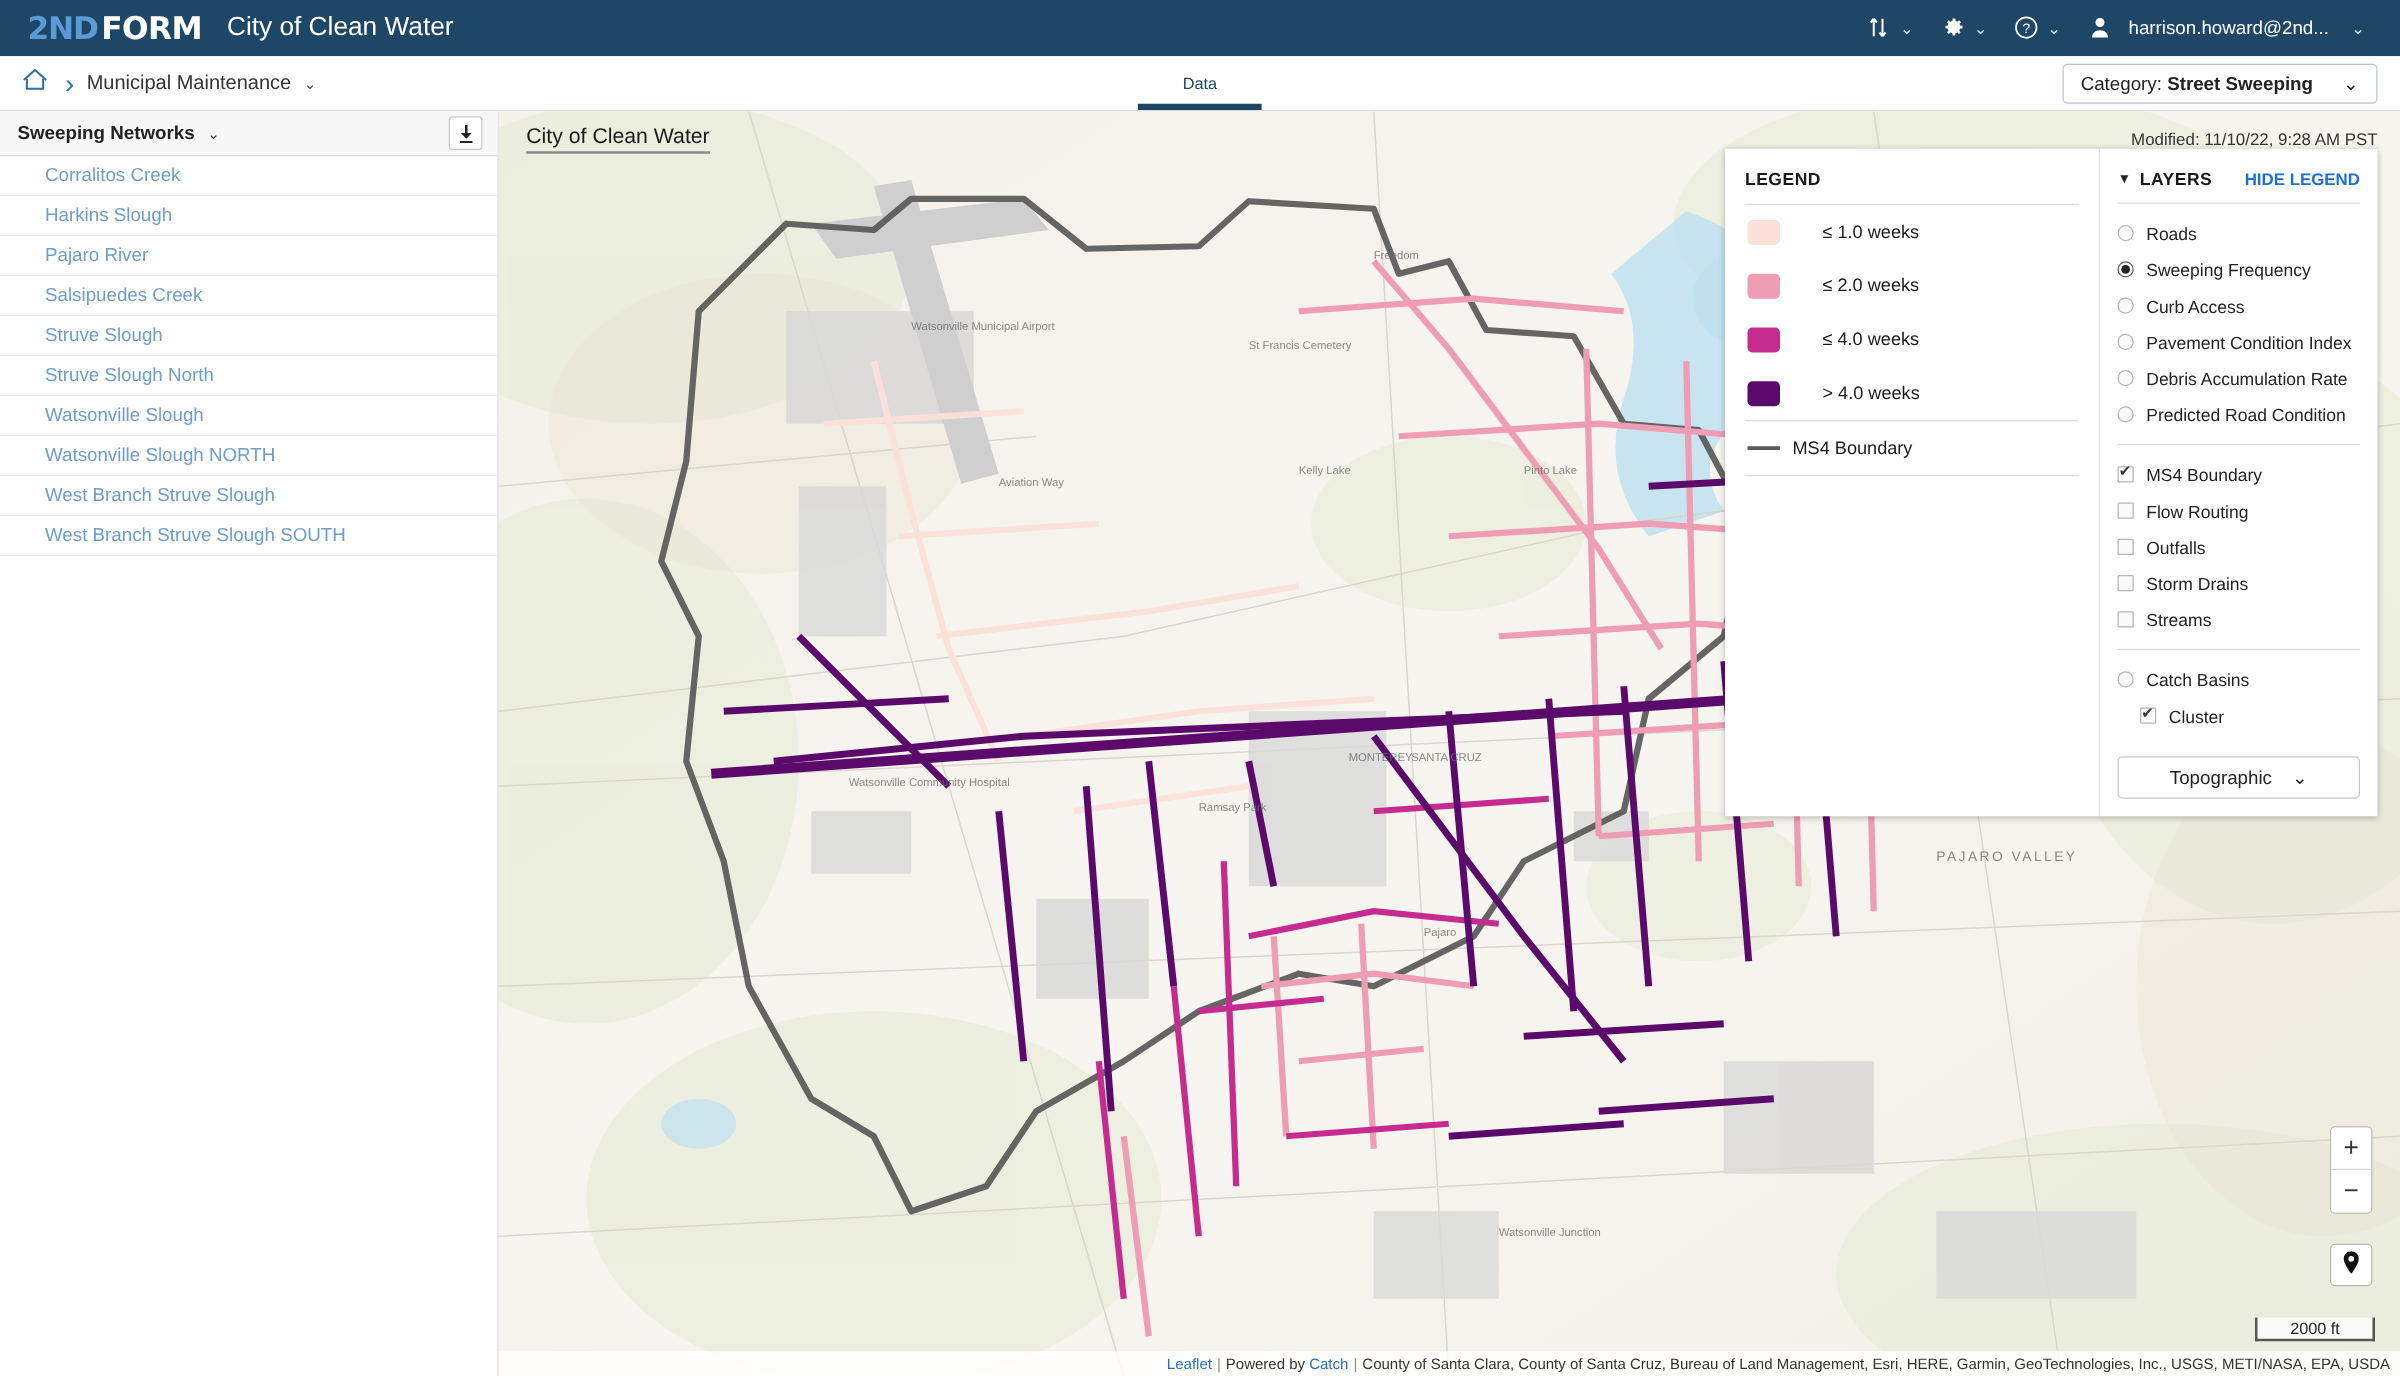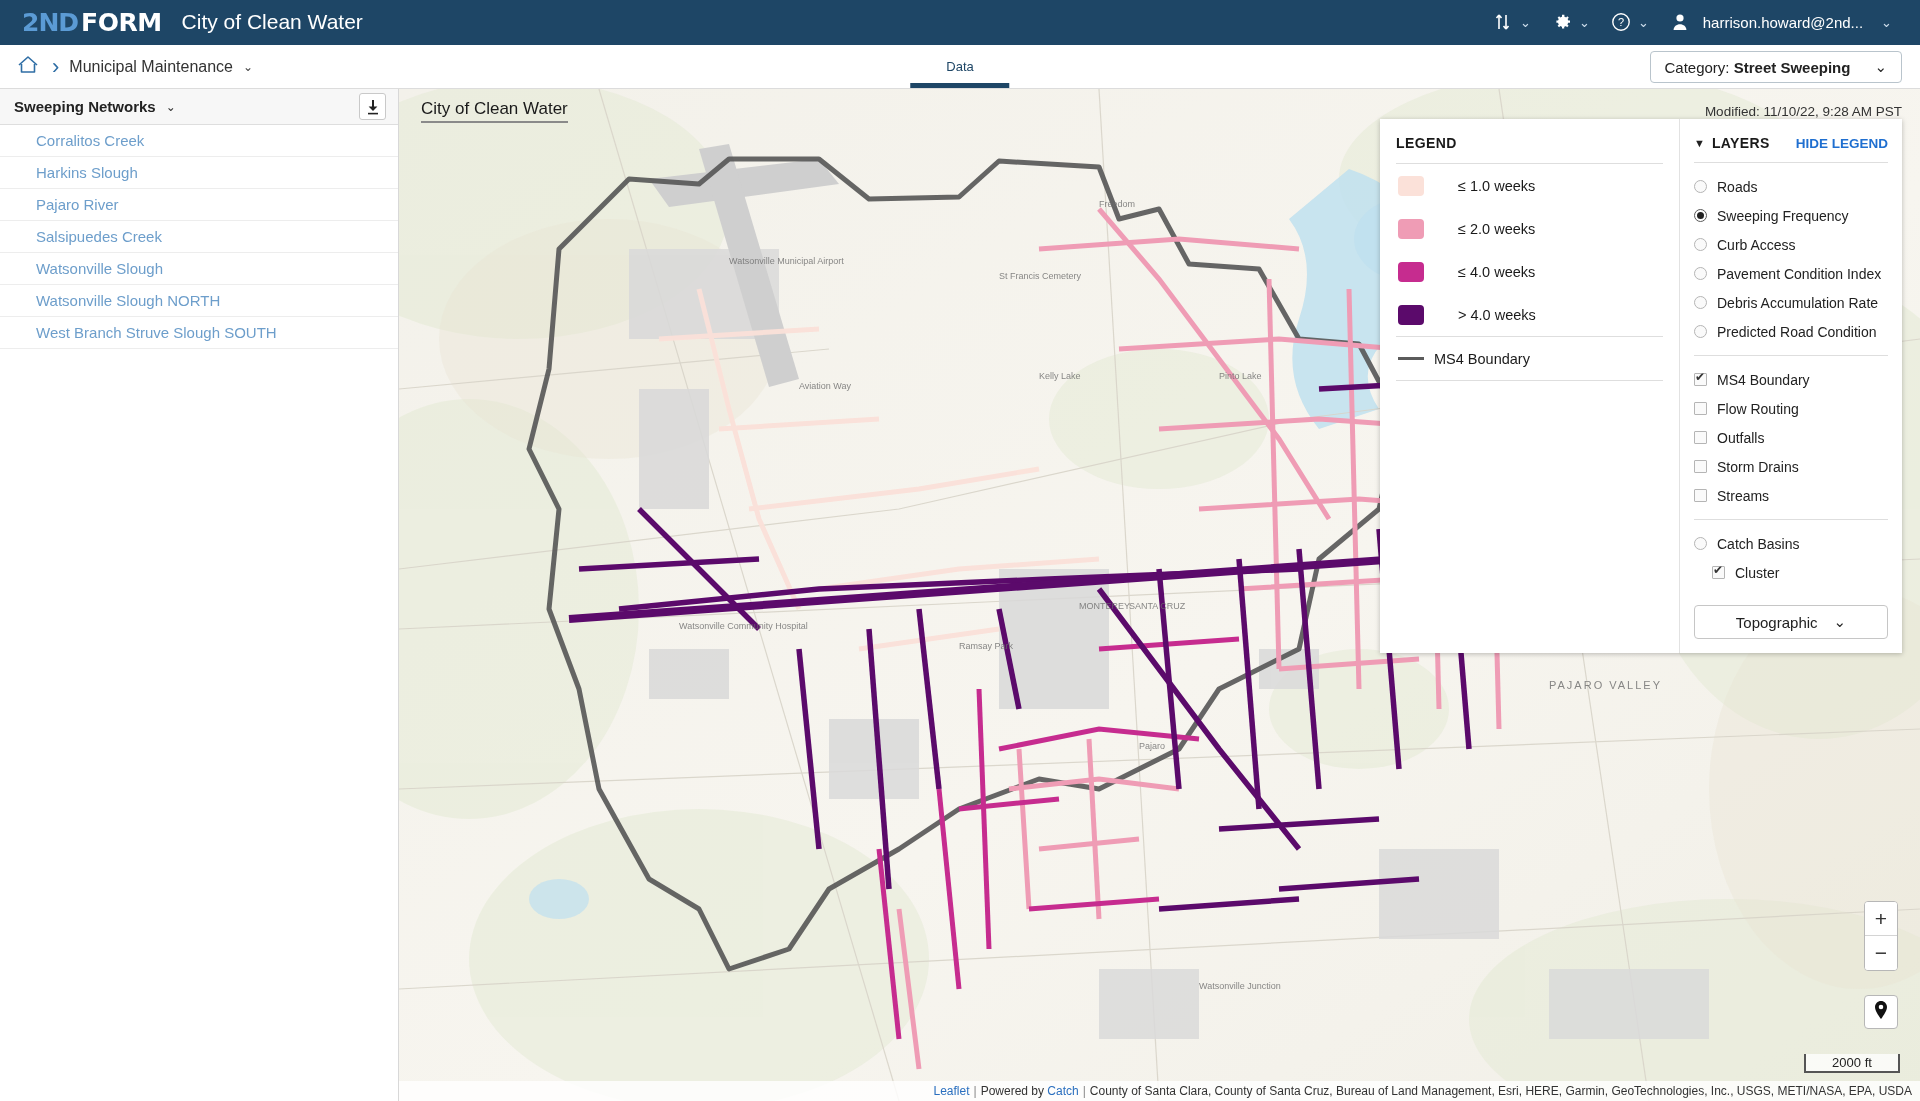--- a/index.html
+++ b/index.html
@@ -249,22 +249,25 @@
             <path d="M2.6 7.4 L7 12 L11.4 7.4 Z" fill="#222"></path>
             <path d="M2 14.6 L12 14.6" stroke="#222" stroke-width="1.6"></path>
           </svg>
       </span>
     </div>
     <div id="network-list">
         <div class="net-item">Corralitos Creek</div>
         <div class="net-item">Harkins Slough</div>
         <div class="net-item">Pajaro River</div>
         <div class="net-item">Salsipuedes Creek</div>
+        <div class="net-item">Struve Slough</div>
+        <div class="net-item">Struve Slough North</div>
         <div class="net-item">Watsonville Slough</div>
         <div class="net-item">Watsonville Slough NORTH</div>
+        <div class="net-item">West Branch Struve Slough</div>
         <div class="net-item">West Branch Struve Slough SOUTH</div>
       </div>
   </div>
 
   <div id="map">
     <svg id="map-canvas" viewBox="0 0 1521 1012" preserveAspectRatio="none">
       <defs>
         <linearGradient id="terr" x1="0" y1="0" x2="1" y2="1">
           <stop offset="0%" stop-color="#f3f1ea"></stop>
             <stop offset="55%" stop-color="#f7f5ef"></stop>

